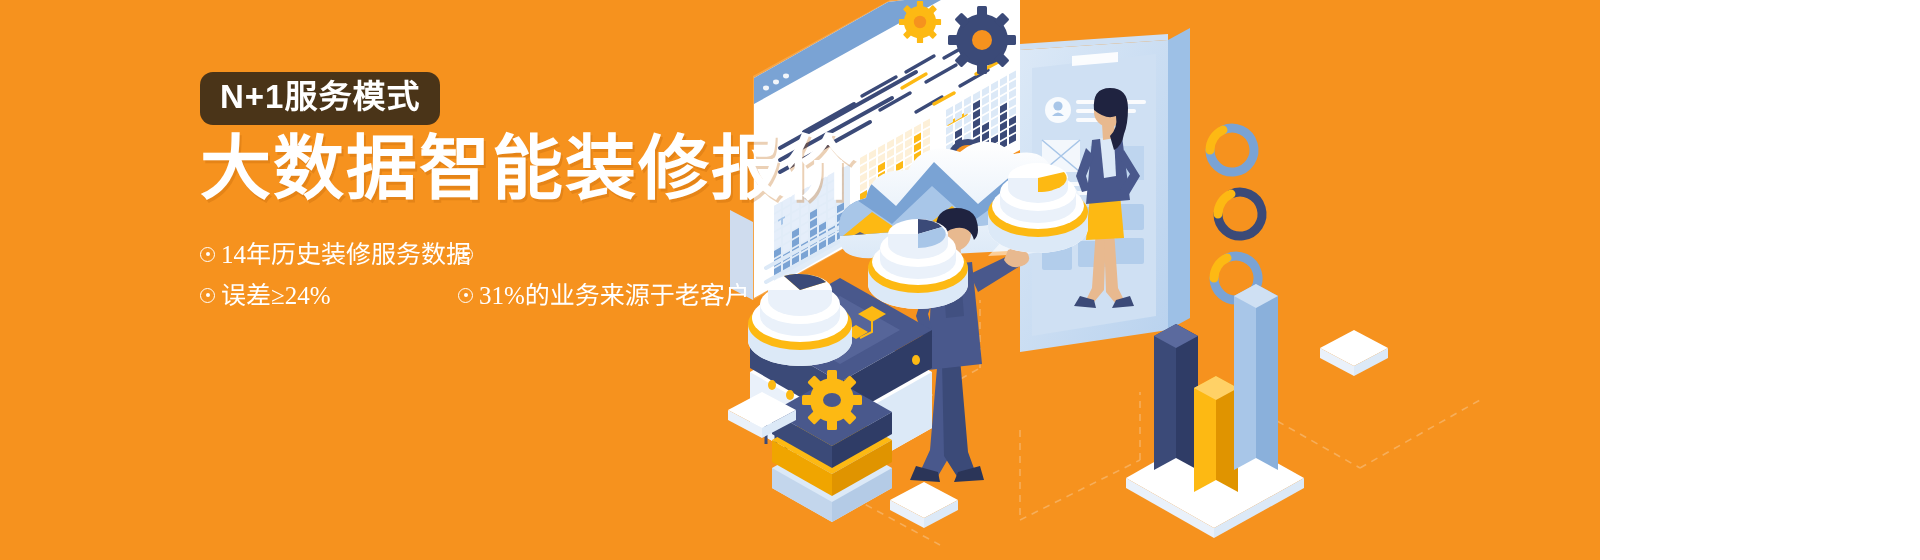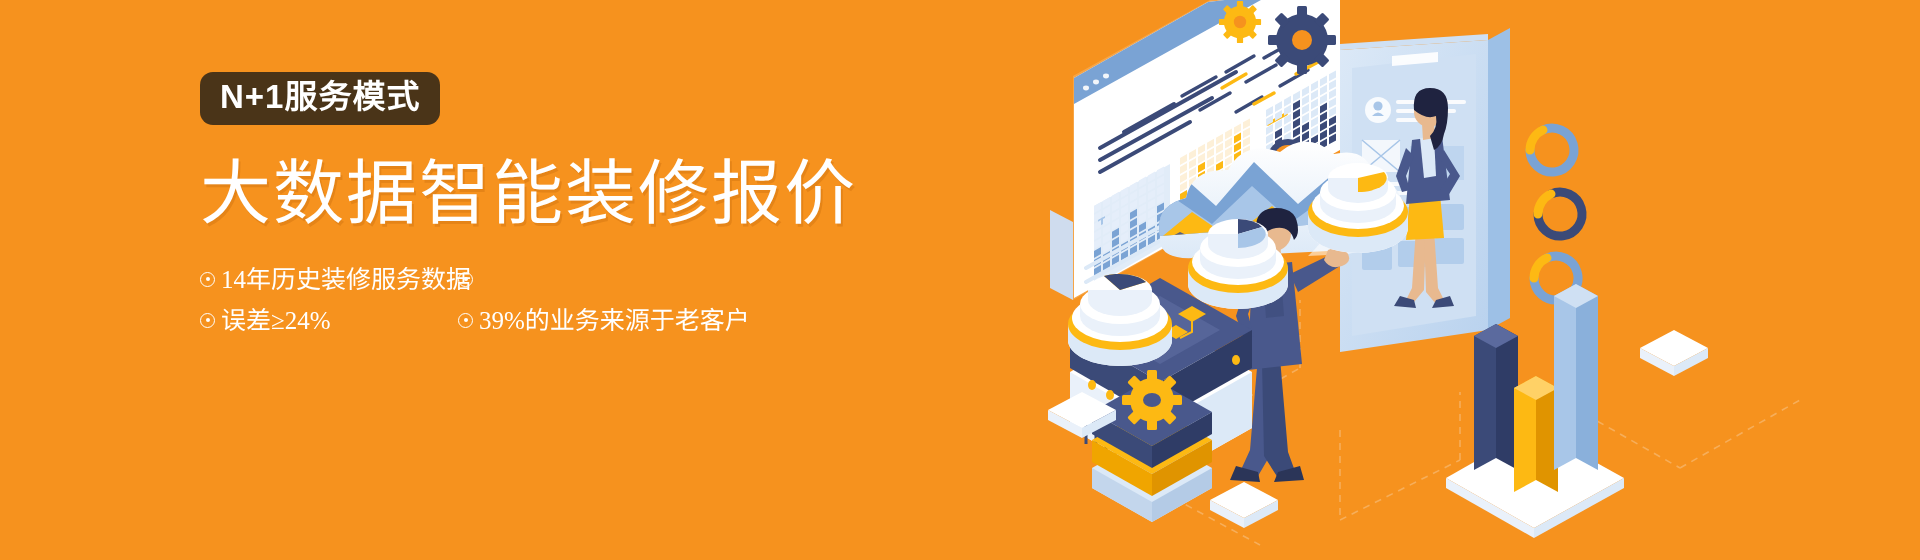--- a/index.html
+++ b/index.html
@@ -2,21 +2,21 @@
 <html lang="zh-CN"><head>
 <meta charset="utf-8">
 <title>大数据智能装修报价</title>
 <style>
   * { margin:0; padding:0; box-sizing:border-box; }
   html,body { background:#ffffff; }
   body { font-family:"Liberation Serif", serif; }
 
   .banner {
     position:relative;
-    width:1920px;
+    width:1600px;
     height:560px;
     background:#f6921e;
     overflow:hidden;
   }
 
   
   .text-block {
     position:absolute;
     left:200px;
     top:72px;
@@ -31,24 +31,24 @@
     font-family:"Liberation Sans", sans-serif;
     font-weight:bold;
     font-size:33px;
     letter-spacing:1px;
     padding:7px 20px 9px 20px;
     border-radius:13px;
     line-height:1.12;
   }
 
   .headline {
-    margin-top:31px;
+    margin-top:6px;
     color:#ffffff;
     font-family:"Liberation Sans", sans-serif;
-    font-weight:normal;
+    font-weight:bold;
     font-size:71px;
     letter-spacing:2px;
     line-height:1.08;
     text-shadow:2px 3px 0 rgba(190,100,10,.30);
     white-space:nowrap;
   }
 
   .bullets {
     margin-top:26px;
     display:flex;
@@ -821,20 +821,20 @@
           <span>误差≥24%</span>
         </div>
       </div>
 
       <div class="bullet-col col-b">
         <div class="bullet">
           <span class="dot-icon"></span>
         </div>
         <div class="bullet">
           <span class="dot-icon"></span>
-          <span>39%的业务来源于老客户</span>
+          <span>31%的业务来源于老客户</span>
         </div>
       </div>
 
     </div>
   </div>
 
 </div>
 
 </body></html>

